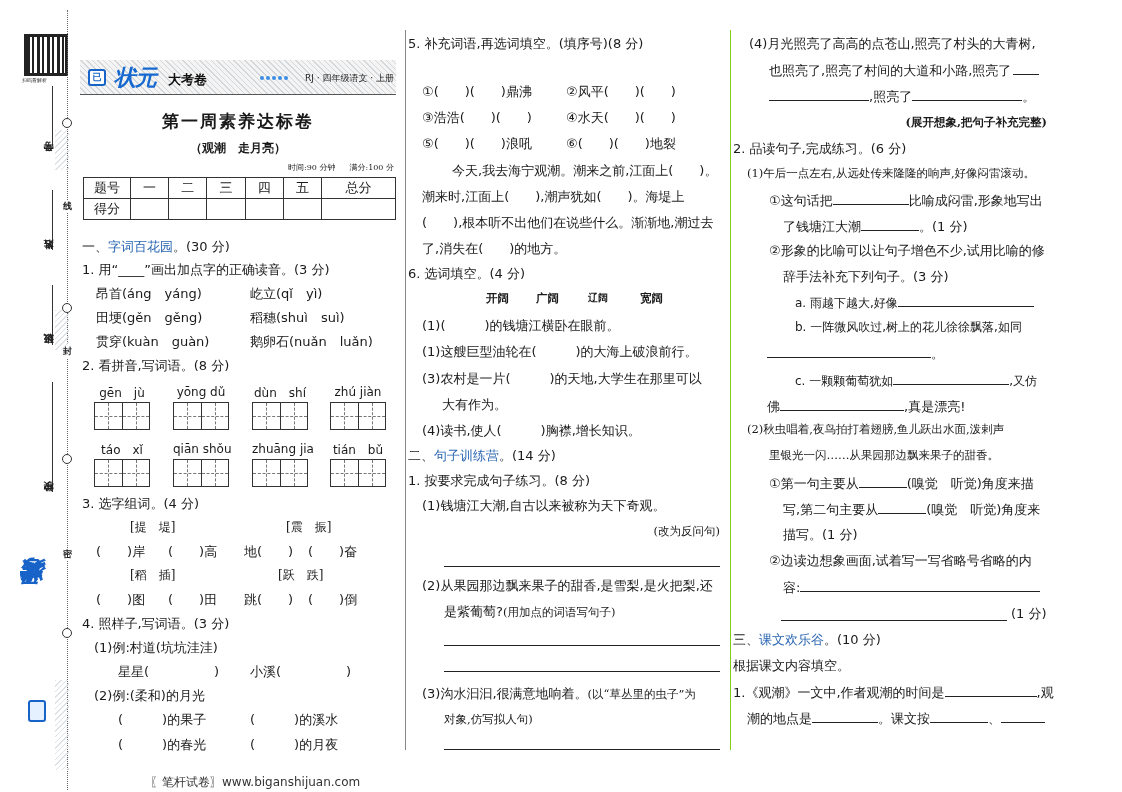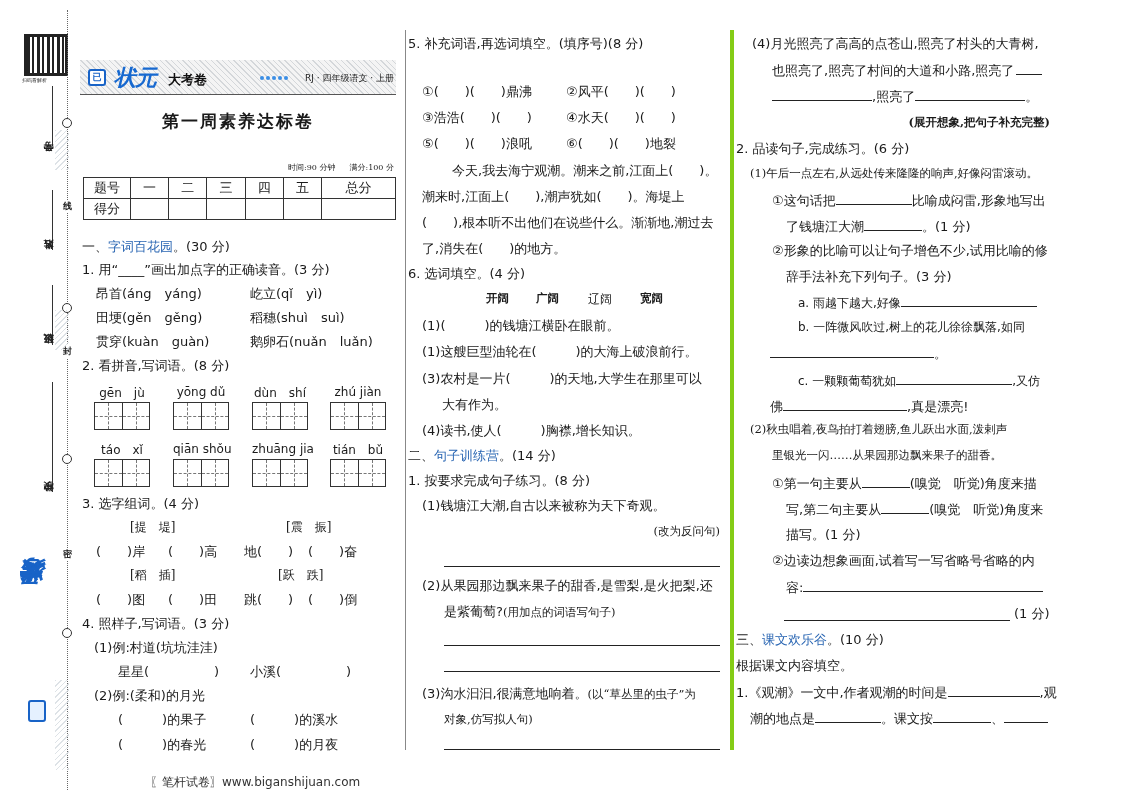--- a/index.html
+++ b/index.html
@@ -22,21 +22,21 @@
   .binding .brand-v { position: absolute; left: 22px; top: 560px; width: 34px; height: 170px; }
   .binding .brand-v .txt { writing-mode: vertical-rl; transform: rotate(180deg); font-size: 24px; font-weight: bold; color: #1863c7; font-style: italic; letter-spacing: 1px; }
   .binding .brand-v .logo { position: absolute; left: 6px; top: 140px; width: 18px; height: 22px; border: 2px solid #1863c7; border-radius: 3px; background: #e5f1ff; }
   .binding .deco { position: absolute; left: 55px; width: 14px; height: 40px; background: repeating-linear-gradient(135deg, #cfd6dc 0 1px, transparent 1px 4px); opacity: .7; }
 
   
   .col { position: absolute; top: 0; height: 792px; }
   .col1 { left: 80px; width: 318px; }
   .col2 { left: 405px; width: 320px; border-left: 1px solid #888; top: 30px; height: 720px; }
   .col2-inner { position: absolute; left: 0; top: 0; width: 320px; padding-left: 10px; }
-  .col3 { left: 730px; width: 330px; border-left: 4px solid #84cc16; top: 30px; height: 720px; }
+  .col3 { left: 730px; width: 330px; border-left: 1px solid #84cc16; top: 30px; height: 720px; }
   .col3-inner { position: absolute; left: 0; top: 0; width: 330px; padding-left: 0; }
 
   
   .banner { position: absolute; left: 0; top: 60px; width: 316px; height: 35px;
     background: repeating-linear-gradient(45deg, #d4d7da 0 1px, #f4f4f4 1px 4px),
                 repeating-linear-gradient(-45deg, #d4d7da 0 1px, transparent 1px 4px);
     border-bottom: 1.5px solid #555; }
   .banner .logo-box { position: absolute; left: 8px; top: 9px; width: 18px; height: 17px; border: 2px solid #1863c7; border-radius: 3px; background: #fff; font-size: 9px; color: #1863c7; text-align: center; line-height: 12px; font-weight: bold; }
   .banner .brand { position: absolute; left: 34px; top: 3px; font-size: 22px; font-weight: bold; font-style: italic; color: #1769d0; letter-spacing: -1px; }
   .banner .brand-sub { position: absolute; left: 88px; top: 11px; font-size: 13px; font-weight: bold; color: #111; }
@@ -114,20 +114,21 @@
         <span></span>
         <span></span>
         <span></span>
         <span></span>
         <span></span>
       </div>
     <div class="grade">RJ · 四年级语文 · 上册</div>
   </div>
 
   <div class="title">第一周素养达标卷</div>
+  <div class="subtitle">（观潮　走月亮）</div>
   <div class="meta serif">
     <span>时间:90 分钟</span><span>满分:100 分</span>
   </div>
 
   <table class="score">
     <tbody>
         <tr>
       <td>题号</td>
       <td>一</td>
       <td>二</td>
@@ -257,21 +258,21 @@
     <div class="p" style="left:16px;top:107px;">⑤(　　)(　　)浪吼</div>
     <div class="p" style="left:160px;top:107px;">⑥(　　)(　　)地裂</div>
     <div class="p" style="left:46px;top:134px;">今天,我去海宁观潮。潮来之前,江面上(　　)。</div>
     <div class="p" style="left:16px;top:160px;">潮来时,江面上(　　),潮声犹如(　　)。海堤上</div>
     <div class="p" style="left:16px;top:186px;">(　　),根本听不出他们在说些什么。渐渐地,潮过去</div>
     <div class="p" style="left:16px;top:212px;">了,消失在(　　)的地方。</div>
 
     <div class="p" style="left:2px;top:237px;">6. 选词填空。(4 分)</div>
     <div class="p serif" style="left:80px;top:263px;font-size:11.5px;font-weight:bold;">开阔</div>
     <div class="p serif" style="left:130px;top:263px;font-size:11.5px;font-weight:bold;">广阔</div>
-    <div class="p serif" style="left:182px;top:263px;font-size:12px;font-weight:normal;">辽阔</div>
+    <div class="p serif" style="left:182px;top:263px;font-size:10px;font-weight:bold;">辽阔</div>
     <div class="p serif" style="left:234px;top:263px;font-size:11.5px;font-weight:bold;">宽阔</div>
     <div class="p" style="left:16px;top:289px;">(1)(　　　)的钱塘江横卧在眼前。</div>
     <div class="p" style="left:16px;top:315px;">(1)这艘巨型油轮在(　　　)的大海上破浪前行。</div>
     <div class="p" style="left:16px;top:342px;">(3)农村是一片(　　　)的天地,大学生在那里可以</div>
     <div class="p" style="left:36px;top:368px;">大有作为。</div>
     <div class="p" style="left:16px;top:394px;">(4)读书,使人(　　　)胸襟,增长知识。</div>
 
     <div class="p sec-title" style="left:2px;top:419px;">
       <span>二、</span><span class="blue">句子训练营</span><span>。(14 分)</span>
     </div>

